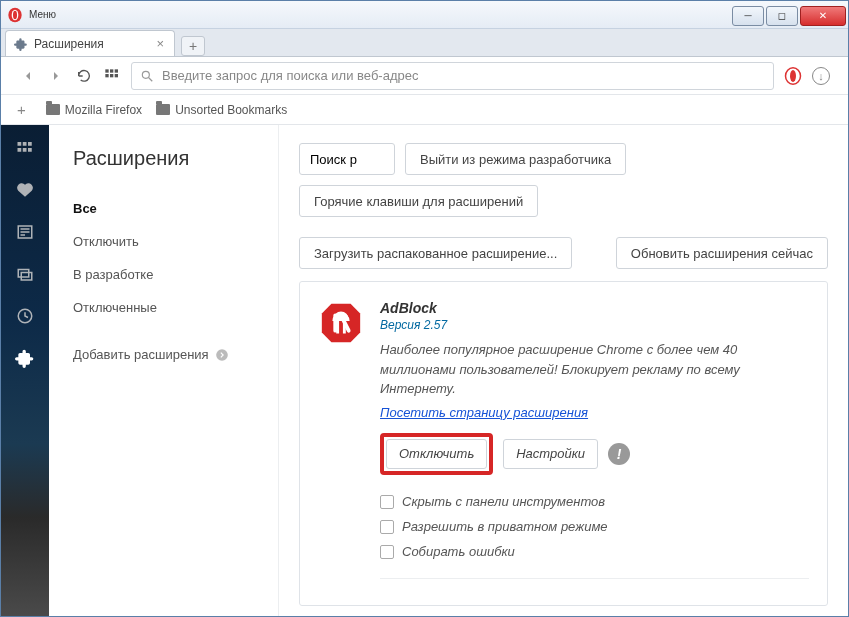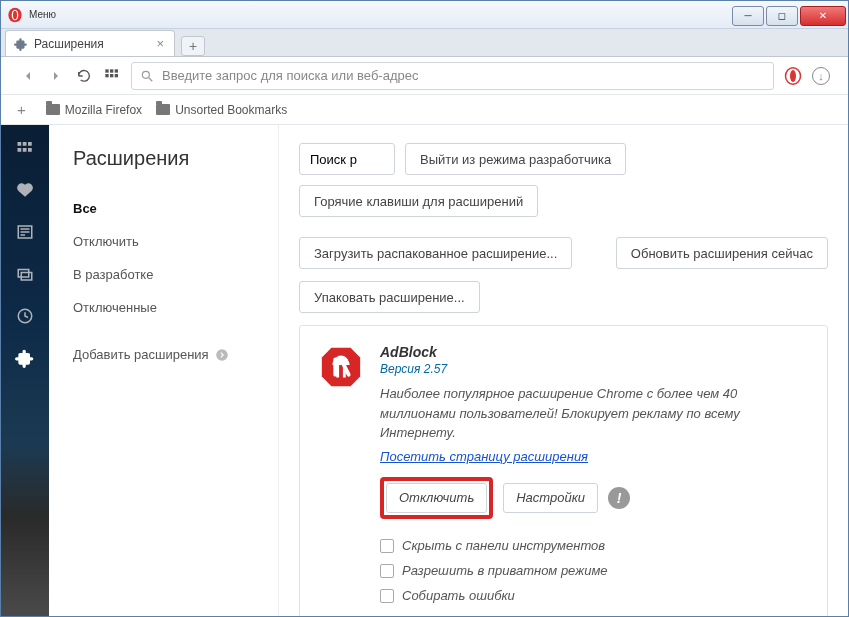--- a/index.html
+++ b/index.html
@@ -228,23 +228,20 @@
     <div class="page-main">
       <div class="top-btns">
         <div class="btn search">Поиск р</div>
         <div class="btn">Выйти из режима разработчика</div>
         <div class="btn">Горячие клавиши для расширений</div>
       </div>
       <div class="row2">
         <div class="btn">Загрузить распакованное расширение...</div>
         <div class="gap"></div>
         <div class="btn">Обновить расширения сейчас</div>
-      </div>
-      <div class="row2">
-        <div class="btn">Упаковать расширение...</div>
       </div>
 
       <div class="card">
         <div class="card-head">
           <svg class="adblock-ic" viewBox="0 0 48 48">
             <polygon points="14,4 34,4 44,14 44,34 34,44 14,44 4,34 4,14" fill="#d62626"></polygon>
             <path d="M18 16 v16 M18 20 a6 6 0 0 1 12 0 M26 20 l6 12" fill="none" stroke="#fff" stroke-width="4" stroke-linecap="round"></path>
             <circle cx="24" cy="24" r="19" fill="none"></circle>
             <path d="M16 18 v12 h3 M22 30 v-14 l5 6 l5-6 v14" fill="none" stroke="#fff" stroke-width="3" stroke-linecap="round" stroke-linejoin="round" opacity="0"></path>
             <g fill="#fff">

